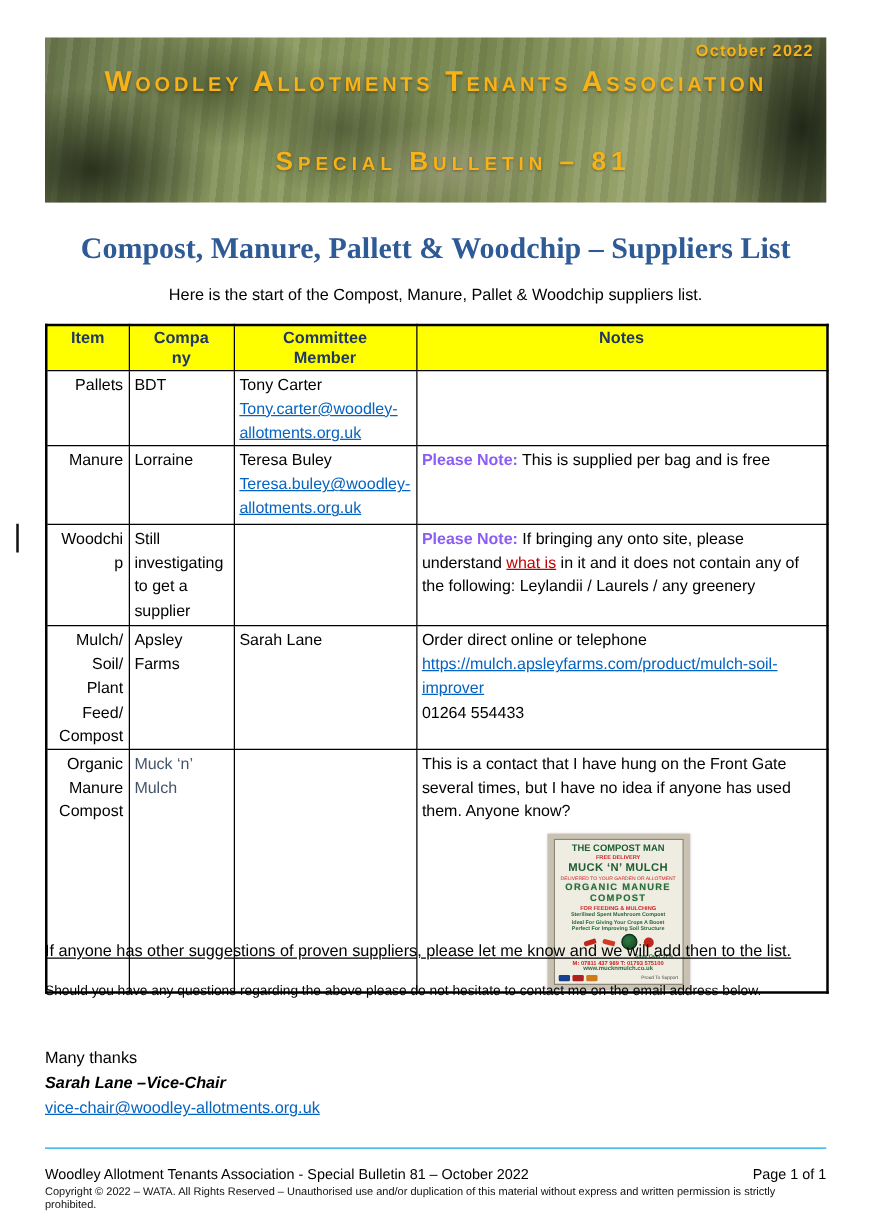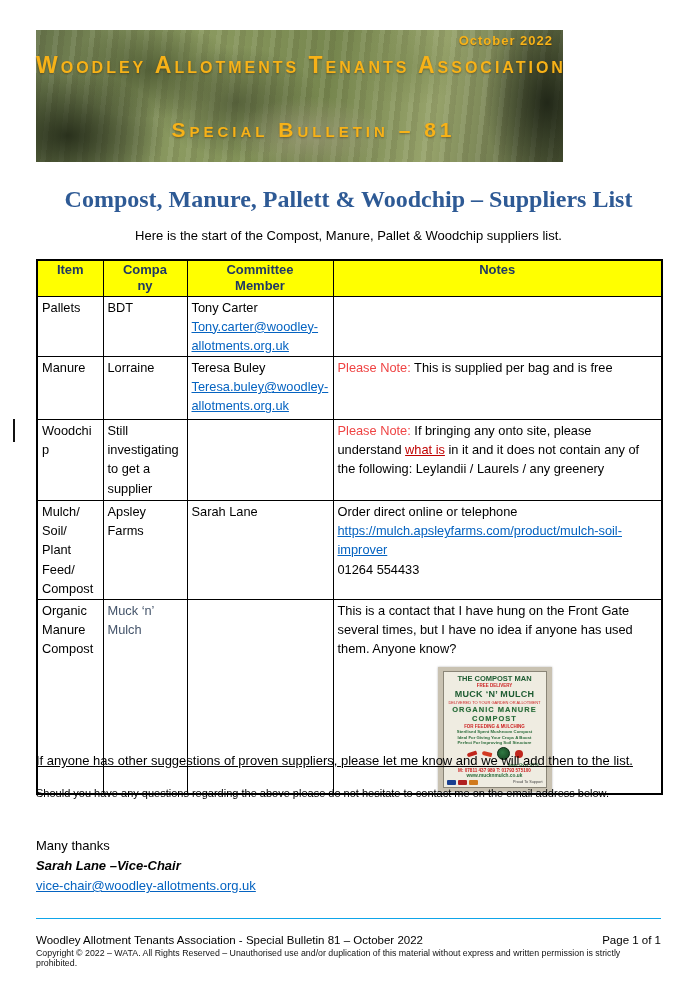--- a/index.html
+++ b/index.html
@@ -4,21 +4,21 @@
 <style>
   * { margin:0; padding:0; box-sizing:border-box; }
   html,body { background:#ffffff; }
   body { font-family:"Liberation Sans", sans-serif; color:#000; }
   .page {
     position:relative; width:695px; height:985px; background:#fff; overflow:hidden;
   }
 
   
   .banner {
-    position:absolute; top:30px; left:36px; width:527px; height:132px;
+    position:absolute; top:30px; left:36px; width:625px; height:132px;
     background:
       radial-gradient(ellipse 150px 100px at 6% 80%, rgba(38,45,26,.95), transparent 65%),
       radial-gradient(ellipse 90px 140px at 97% 55%, rgba(30,36,22,.95), transparent 70%),
       radial-gradient(ellipse 120px 70px at 22% 30%, rgba(70,82,45,.75), transparent 70%),
       radial-gradient(ellipse 110px 55px at 52% 80%, rgba(168,160,134,.55), transparent 70%),
       radial-gradient(ellipse 90px 55px at 70% 28%, rgba(126,140,84,.6), transparent 70%),
       radial-gradient(ellipse 120px 80px at 38% 55%, rgba(52,60,36,.55), transparent 70%),
       repeating-linear-gradient(96deg, rgba(255,255,255,.07) 0 5px, rgba(60,50,35,.09) 5px 11px, transparent 11px 18px),
       linear-gradient(100deg, #66744a, #8b9a60 30%, #76864e 55%, #97a36b 75%, #515b38);
   }
@@ -57,25 +57,25 @@
     border:2px solid #000;
   }
   table.suppliers th, table.suppliers td {
     border:1px solid #000; vertical-align:top; padding:1px 4px;
     overflow-wrap:break-word; word-wrap:break-word;
   }
   table.suppliers th {
     background:#ffff00; color:#1f3864; font-weight:bold; text-align:center;
     height:19px; padding:1px 18px; line-height:1.25; font-size:13px;
   }
-  td.c-item { text-align:left; }
+  td.c-item { text-align:right; }
   .r1 td { height:60px; } .r2 td { height:63px; } .r3 td { height:81px; }
   .r4 td { height:67px; } .r5 td { height:183px; }
   a.link { color:#0563c1; text-decoration:underline; cursor:pointer; overflow-wrap:anywhere; }
-  .red-bold { color:#ef4444; font-weight:normal; }
+  .red-bold { color:#8b5cf6; font-weight:bold; }
   .red-underline { color:#c00000; text-decoration:underline; }
   .company-alt { color:#44546a; }
 
   
   .change-bar { position:absolute; left:13px; top:419px; width:2px; height:23px; background:#111; }
 
   
   .flyer-photo {
     width:114px; margin:8px 0 0 100px; background:#c9c2b2; padding:4px 5px;
     box-shadow:0 0 2px rgba(0,0,0,.3);

